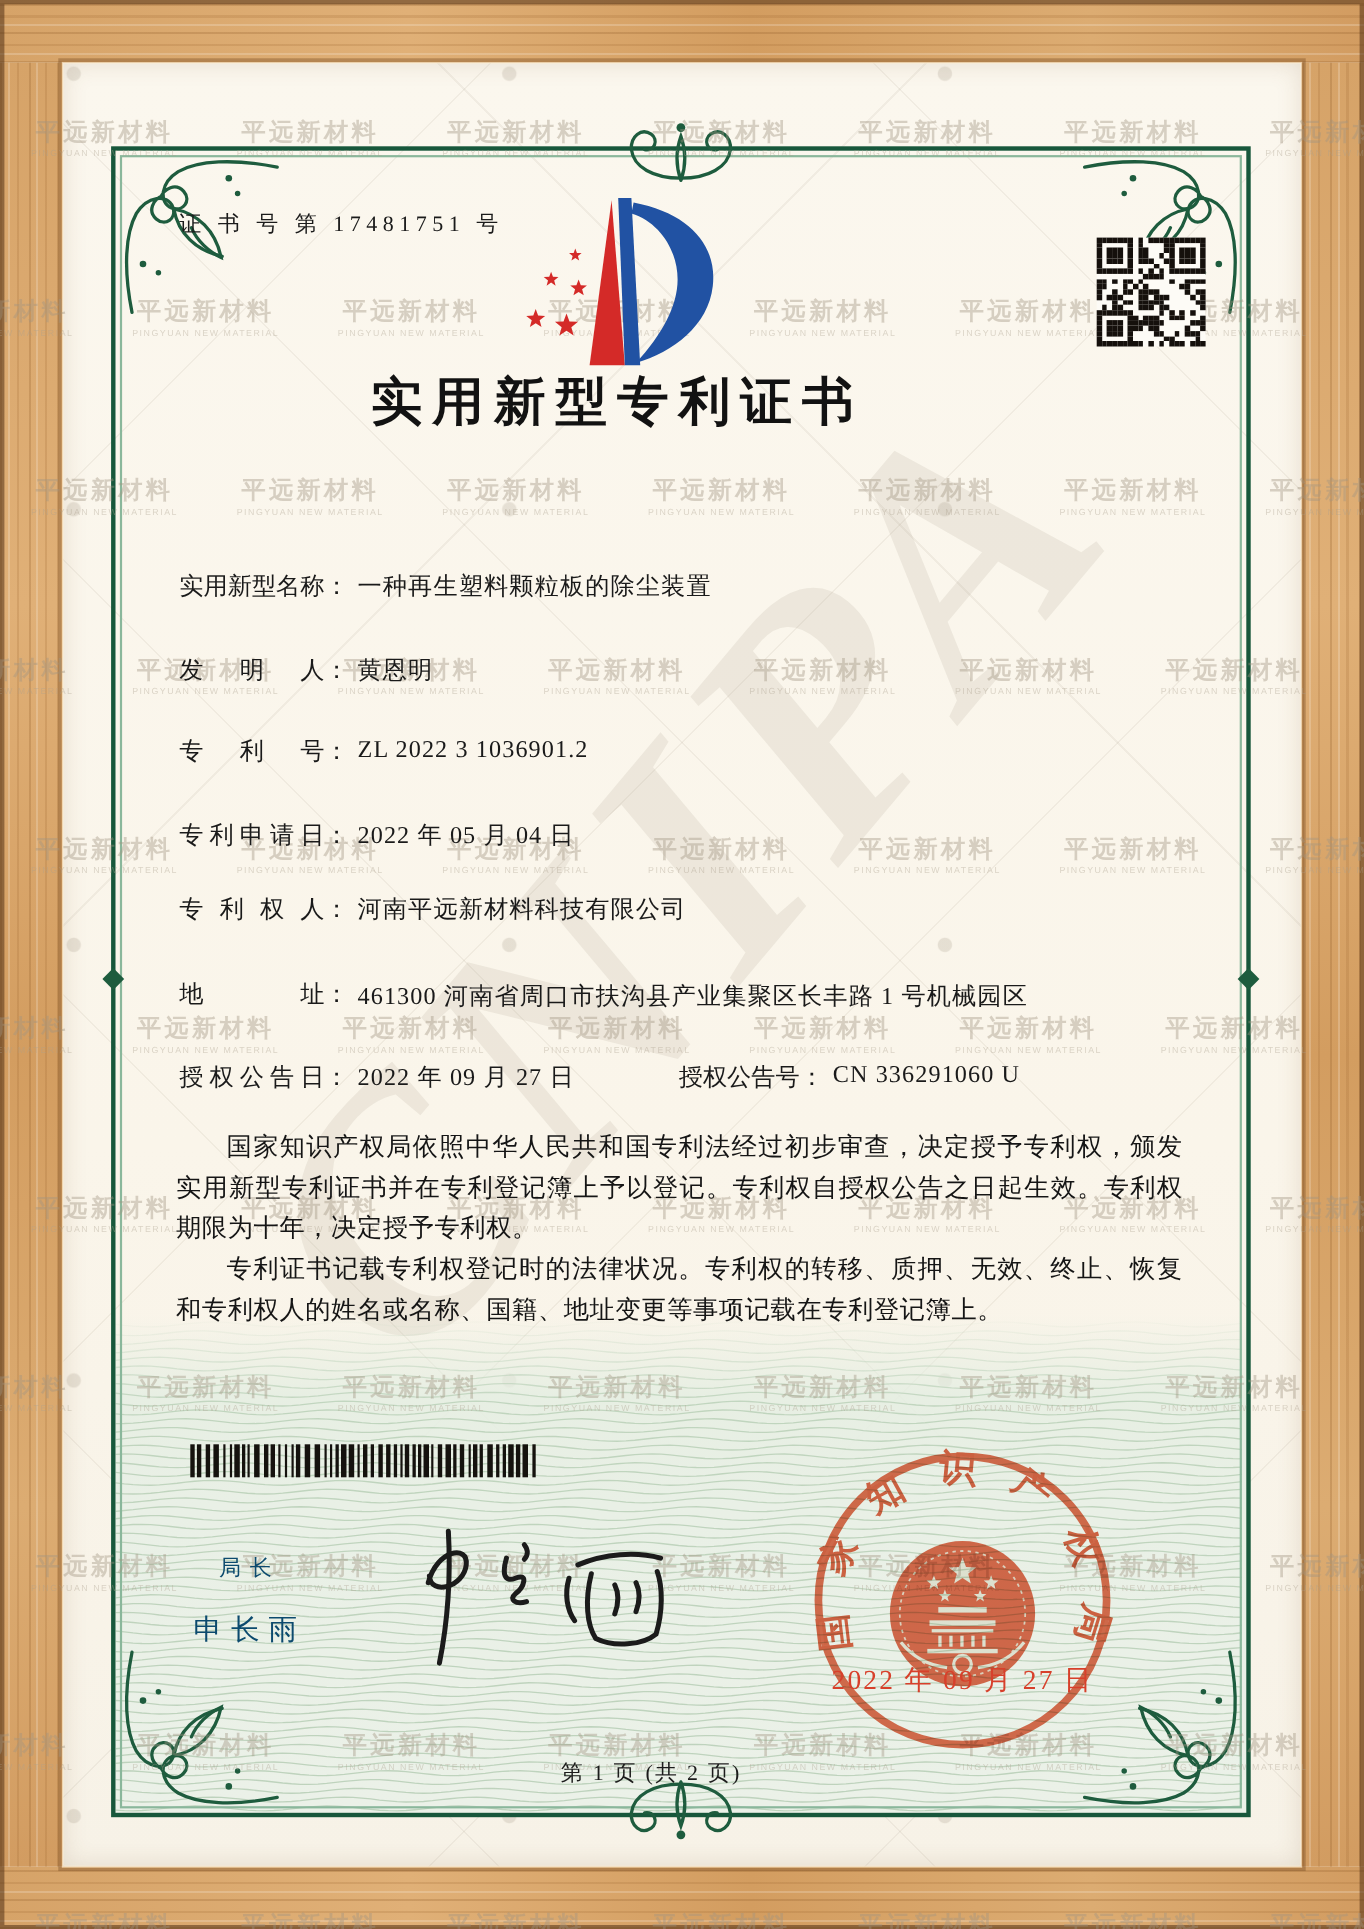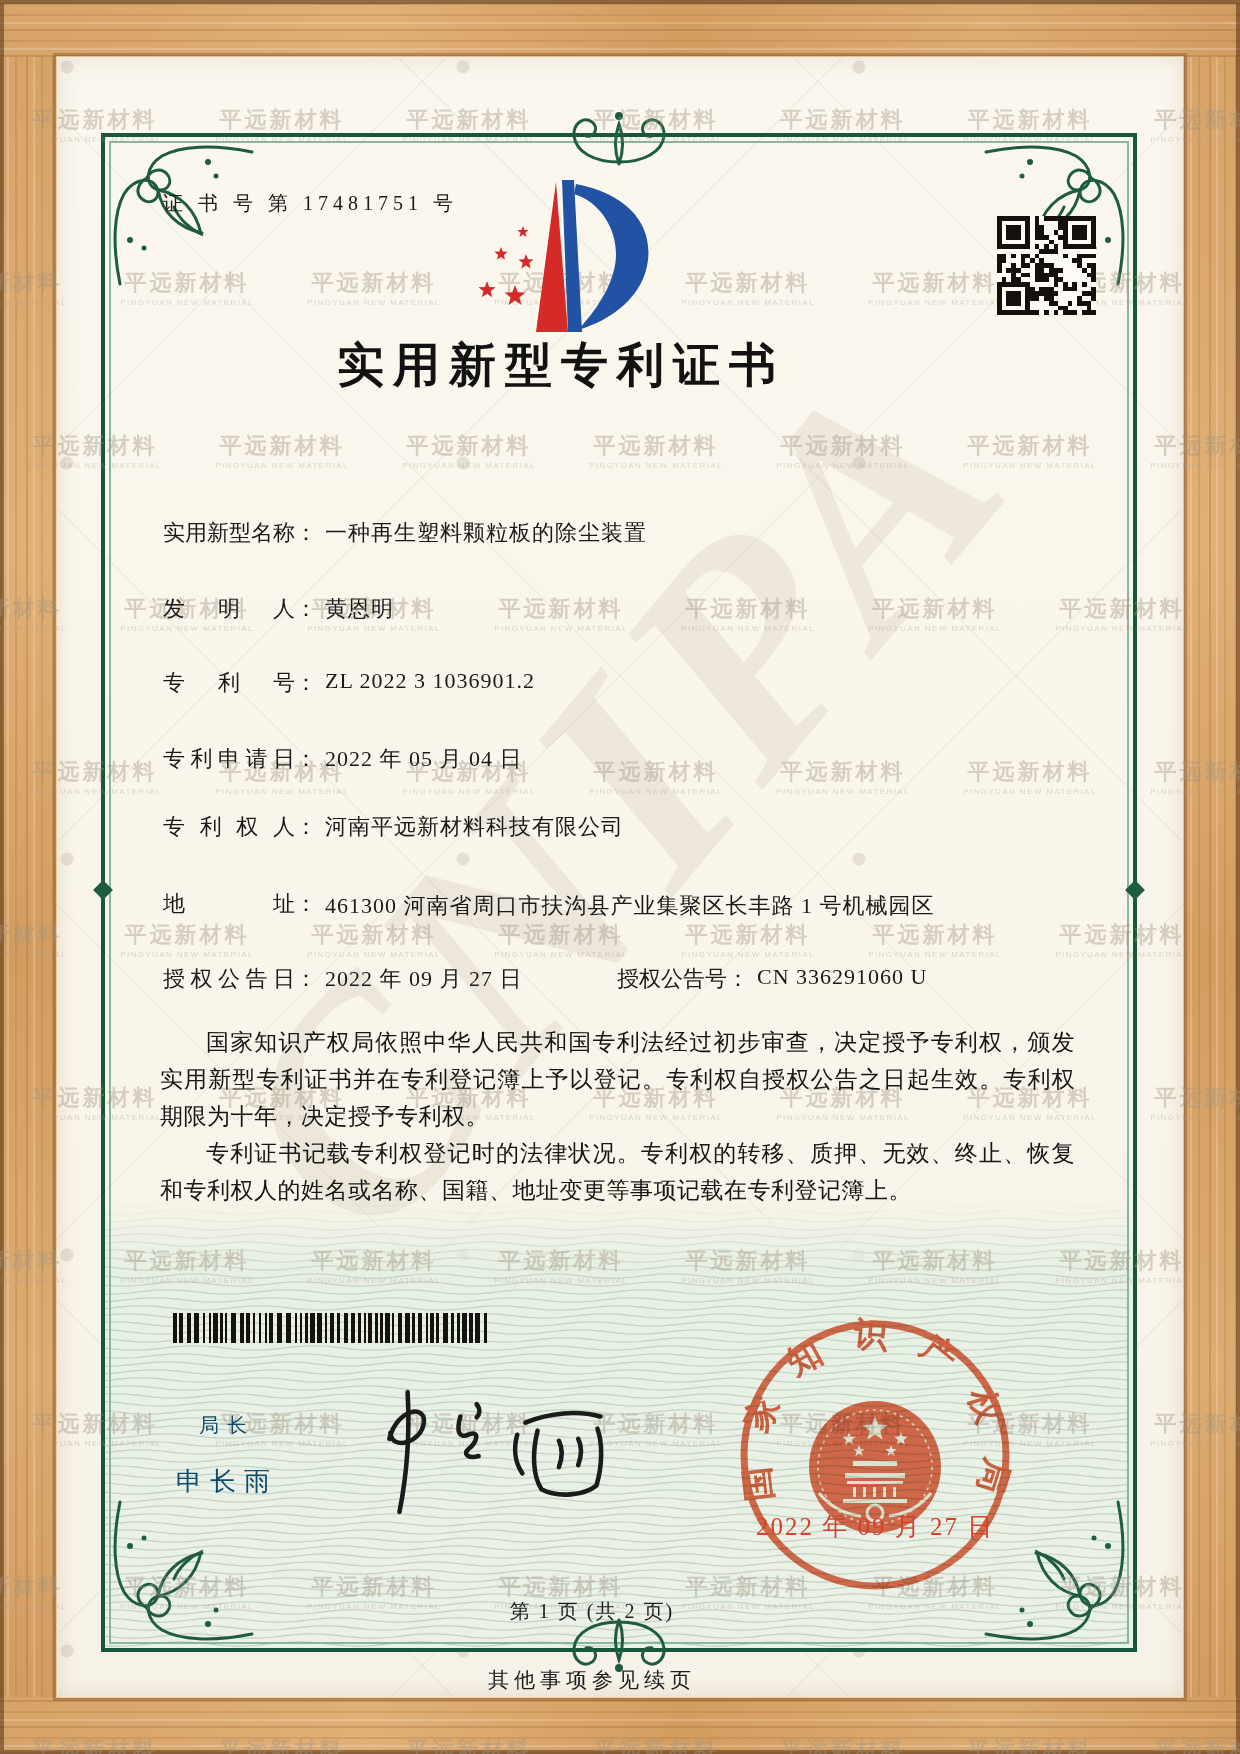--- a/index.html
+++ b/index.html
@@ -1065,14 +1065,13 @@
       <g fill="none" stroke="#f0ede3" stroke-width="3">
         <circle cx="140" cy="198" r="8"></circle>
         <path d="M84,178 Q100,198 126,201"></path>
         <path d="M196,178 Q180,198 154,201"></path>
       </g>
     </g>
   </svg>
   <div class="z4" id="seal-date">2022 年 09 月 27 日</div>
 
   <div class="z4" id="page-note">第 1 页 (共 2 页)</div>
-  <div class="z4" id="footer-note">其他事项参见续页</div>
 </div>
 
 </body></html>

